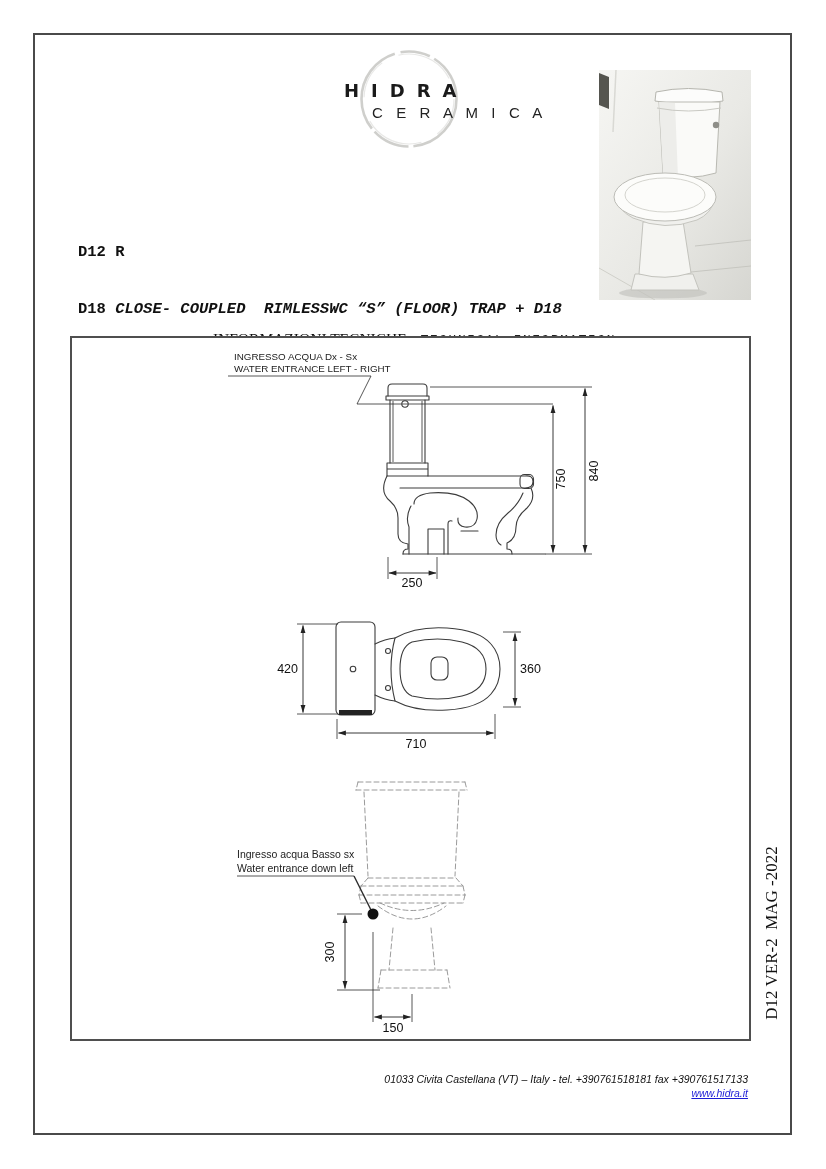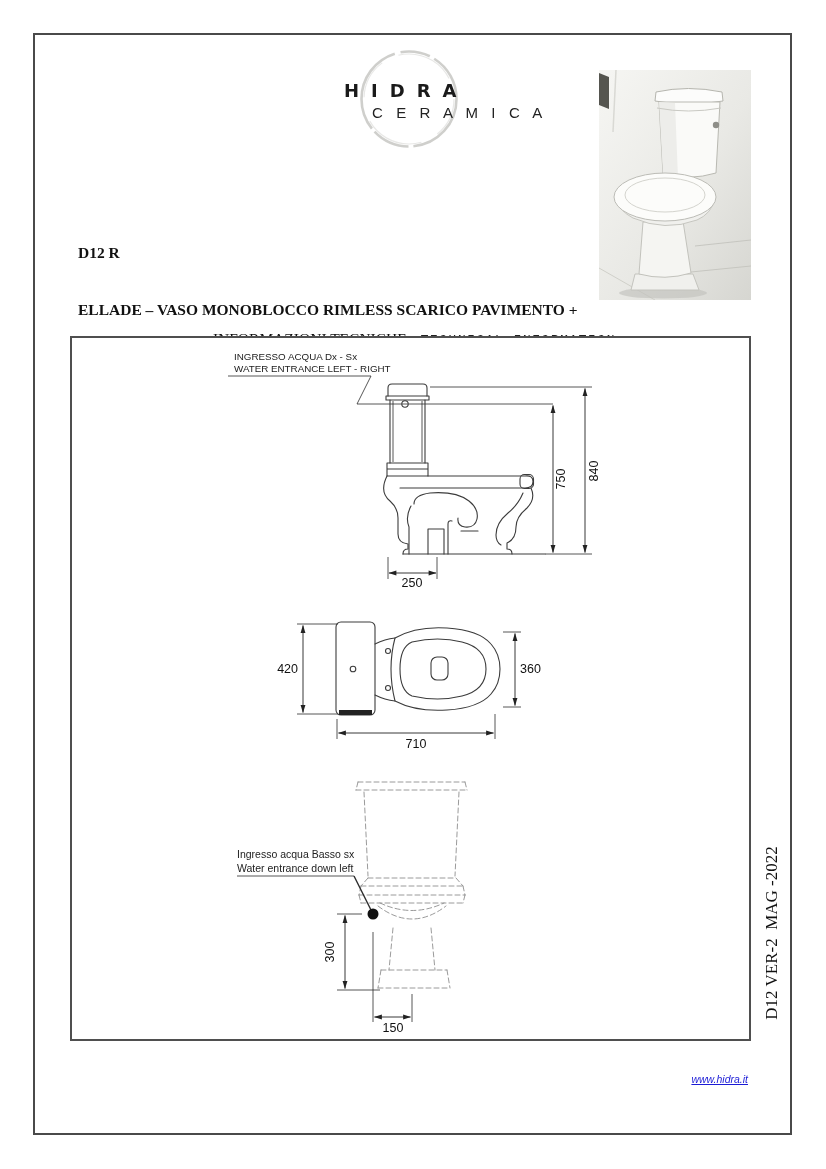--- a/index.html
+++ b/index.html
@@ -12,21 +12,21 @@
   
   .page-border{left:33px;top:33px;width:755px;height:1098px;border:2px solid #4a4a4a;}
   .tech-box{left:70px;top:336px;width:677px;height:701px;border:2px solid #4f4f4f;background:#fff;}
 
   
   .brand{left:344px;top:80px;font-family:"DejaVu Sans","Liberation Sans",sans-serif;
          font-size:18px;font-weight:bold;letter-spacing:12px;color:#1a1a1a;white-space:pre;}
   .brand-sub{left:372px;top:104px;font-size:15px;letter-spacing:4.6px;color:#222;white-space:pre;}
 
   
-  .title-block{left:78px;top:205px;font-family:Liberation Serif, serif;
+  .title-block{left:78px;top:205px;font-family:Liberation Mono, monospace;
                font-size:15.5px;font-weight:bold;line-height:19px;white-space:pre;}
   .title-block .it{font-style:italic;}
 
   
   .section-header{left:70px;top:312px;width:679px;text-align:center;white-space:pre;}
   .section-header .it-part{font-family:"Liberation Serif",serif;font-size:15.5px;color:#111;}
   .section-header .en-part{font-family:"Liberation Mono","DejaVu Sans Mono",monospace;
                            font-style:italic;font-size:13px;letter-spacing:1.5px;color:#222;}
 
   
@@ -84,21 +84,20 @@
     <path d="M58 38 Q89 44 122 38" stroke="#c9c9c3" fill="none" stroke-width="1"></path>
     <circle cx="117" cy="55" r="3.2" fill="#8e8e88"></circle>
     <path d="M17 131 Q66 157 116 129 Q112 144 98 150 Q66 162 34 148 Q21 141 17 131 Z" fill="#f0f0ed" stroke="#c6c6c0" stroke-width="1"></path>
     <ellipse cx="66" cy="127" rx="51" ry="24" fill="#fcfcfa" stroke="#bcbcb6" stroke-width="1"></ellipse>
     <ellipse cx="66" cy="125" rx="40" ry="17" fill="none" stroke="#d4d4ce" stroke-width="1"></ellipse>
   </g>
 </svg>
 
 <div class="abs title-block">
   <div>D12 R</div>
-  <div>ELLADE – VASO MONOBLOCCO RIMLESS SCARICO PAVIMENTO +</div>
   <div><span>D18 </span><span class="it">CLOSE- COUPLED  RIMLESSWC “S” (FLOOR) TRAP + D18</span></div>
 </div>
 
 <div class="abs section-header">
   <span class="it-part">INFORMAZIONI TECNICHE - </span><span class="en-part">TECHNICAL INFORMATION</span>
 </div>
 
 <div class="abs tech-box"></div>
 
 <svg class="abs tech-svg" width="677" height="701" viewBox="71 338 677 701">
@@ -199,14 +198,15 @@
     <line x1="373" y1="932" x2="373" y2="1022" class="thin"></line>
     <line x1="412" y1="994" x2="412" y2="1022" class="thin"></line>
     <line x1="374.5" y1="1017" x2="410.5" y2="1017" class="dim" marker-start="url(#arr)" marker-end="url(#arr)"></line>
     <text class="dimt" x="393" y="1032" text-anchor="middle">150</text>
   </g>
 </svg>
 
 <div class="abs side-note">D12 VER-2  MAG -2022</div>
 
 <div class="abs footer">
+  <div>01033 Civita Castellana (VT) – Italy - tel. +390761518181 fax +390761517133</div>
   <div><a href="#" id="site-link" style="color: rgb(27, 27, 214);">www.hidra.it</a></div>
 </div>
 
 </body></html>

